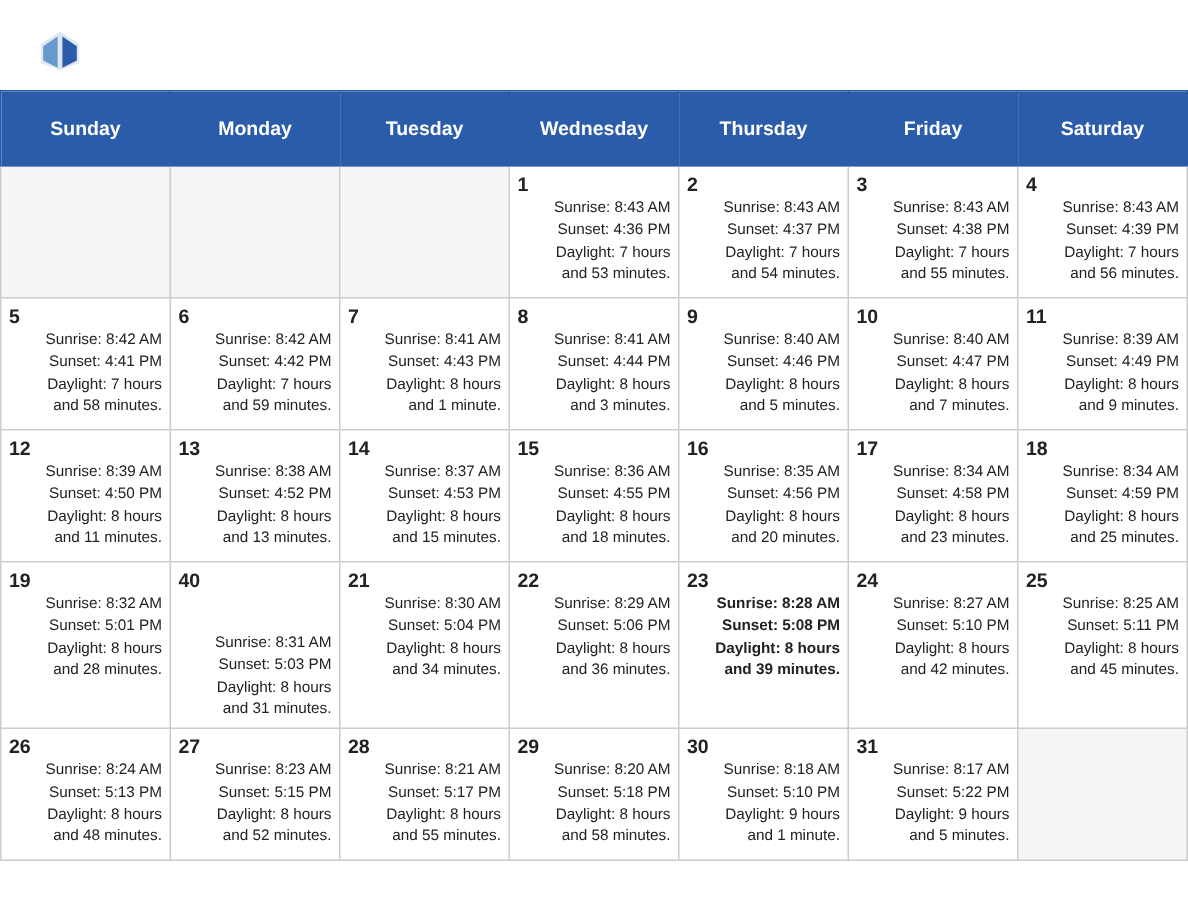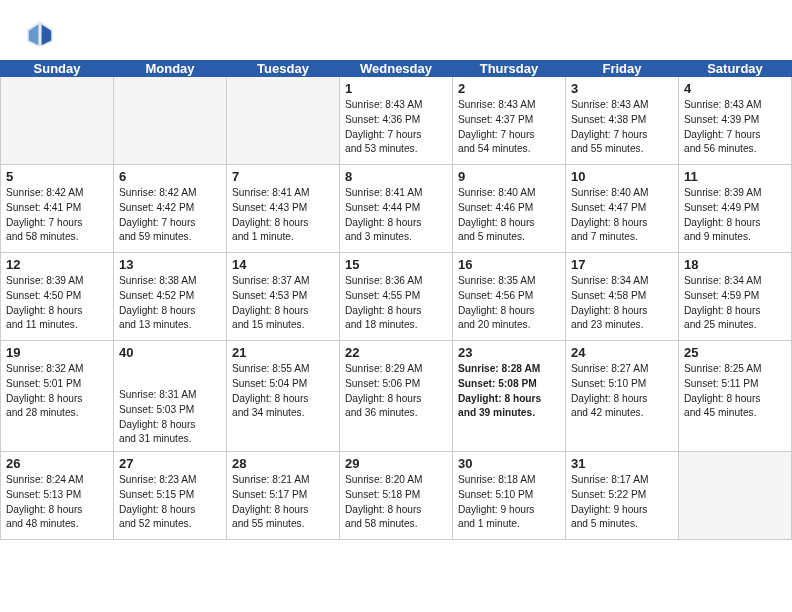--- a/index.html
+++ b/index.html
@@ -46,21 +46,21 @@
     .calendar {
       width: 100%;
       border-collapse: collapse;
       table-layout: fixed;
     }
     .calendar th {
       background: #2a5caa;
       color: #fff;
       font-size: 13px;
       font-weight: bold;
-      padding: 0 4px;
+      padding: 17px 4px;
       text-align: center;
       border: 1px solid #2a5caa;
     }
     .calendar td {
       vertical-align: top;
       border: 1px solid #ccc;
       padding: 4px 5px;
       font-size: 10.5px;
       color: #222;
       height: 88px;
@@ -72,20 +72,21 @@
     .day-num {
       font-size: 13px;
       font-weight: bold;
       margin-bottom: 2px;
       display: block;
     }
     .day-info {
       font-size: 10.2px;
       line-height: 1.45;
       color: #222;
+      text-align: right;
     }
   </style>
 </head>
 <body>
 
 <div class="header">
   <div class="logo">
     <svg class="logo-icon" viewBox="0 0 40 40">
       <polygon points="20,4 36,14 36,30 20,36 4,30 4,14" fill="#2a5caa" opacity="0.15"></polygon>
       <polygon points="22,8 34,16 34,28 22,34" fill="#2a5caa"></polygon>
@@ -260,21 +261,21 @@
         </td>
         <td>
           <span class="day-num">40</span>
           <div class="day-info" style="white-space: pre-line; margin-top: 28px;">Sunrise: 8:31 AM
 Sunset: 5:03 PM
 Daylight: 8 hours
 and 31 minutes.</div>
         </td>
         <td>
           <span class="day-num">21</span>
-          <div class="day-info" style="white-space: pre-line;">Sunrise: 8:55 AM
+          <div class="day-info" style="white-space: pre-line;">Sunrise: 8:30 AM
 Sunset: 5:04 PM
 Daylight: 8 hours
 and 34 minutes.</div>
         </td>
         <td>
           <span class="day-num">22</span>
           <div class="day-info" style="white-space: pre-line;">Sunrise: 8:29 AM
 Sunset: 5:06 PM
 Daylight: 8 hours
 and 36 minutes.</div>

